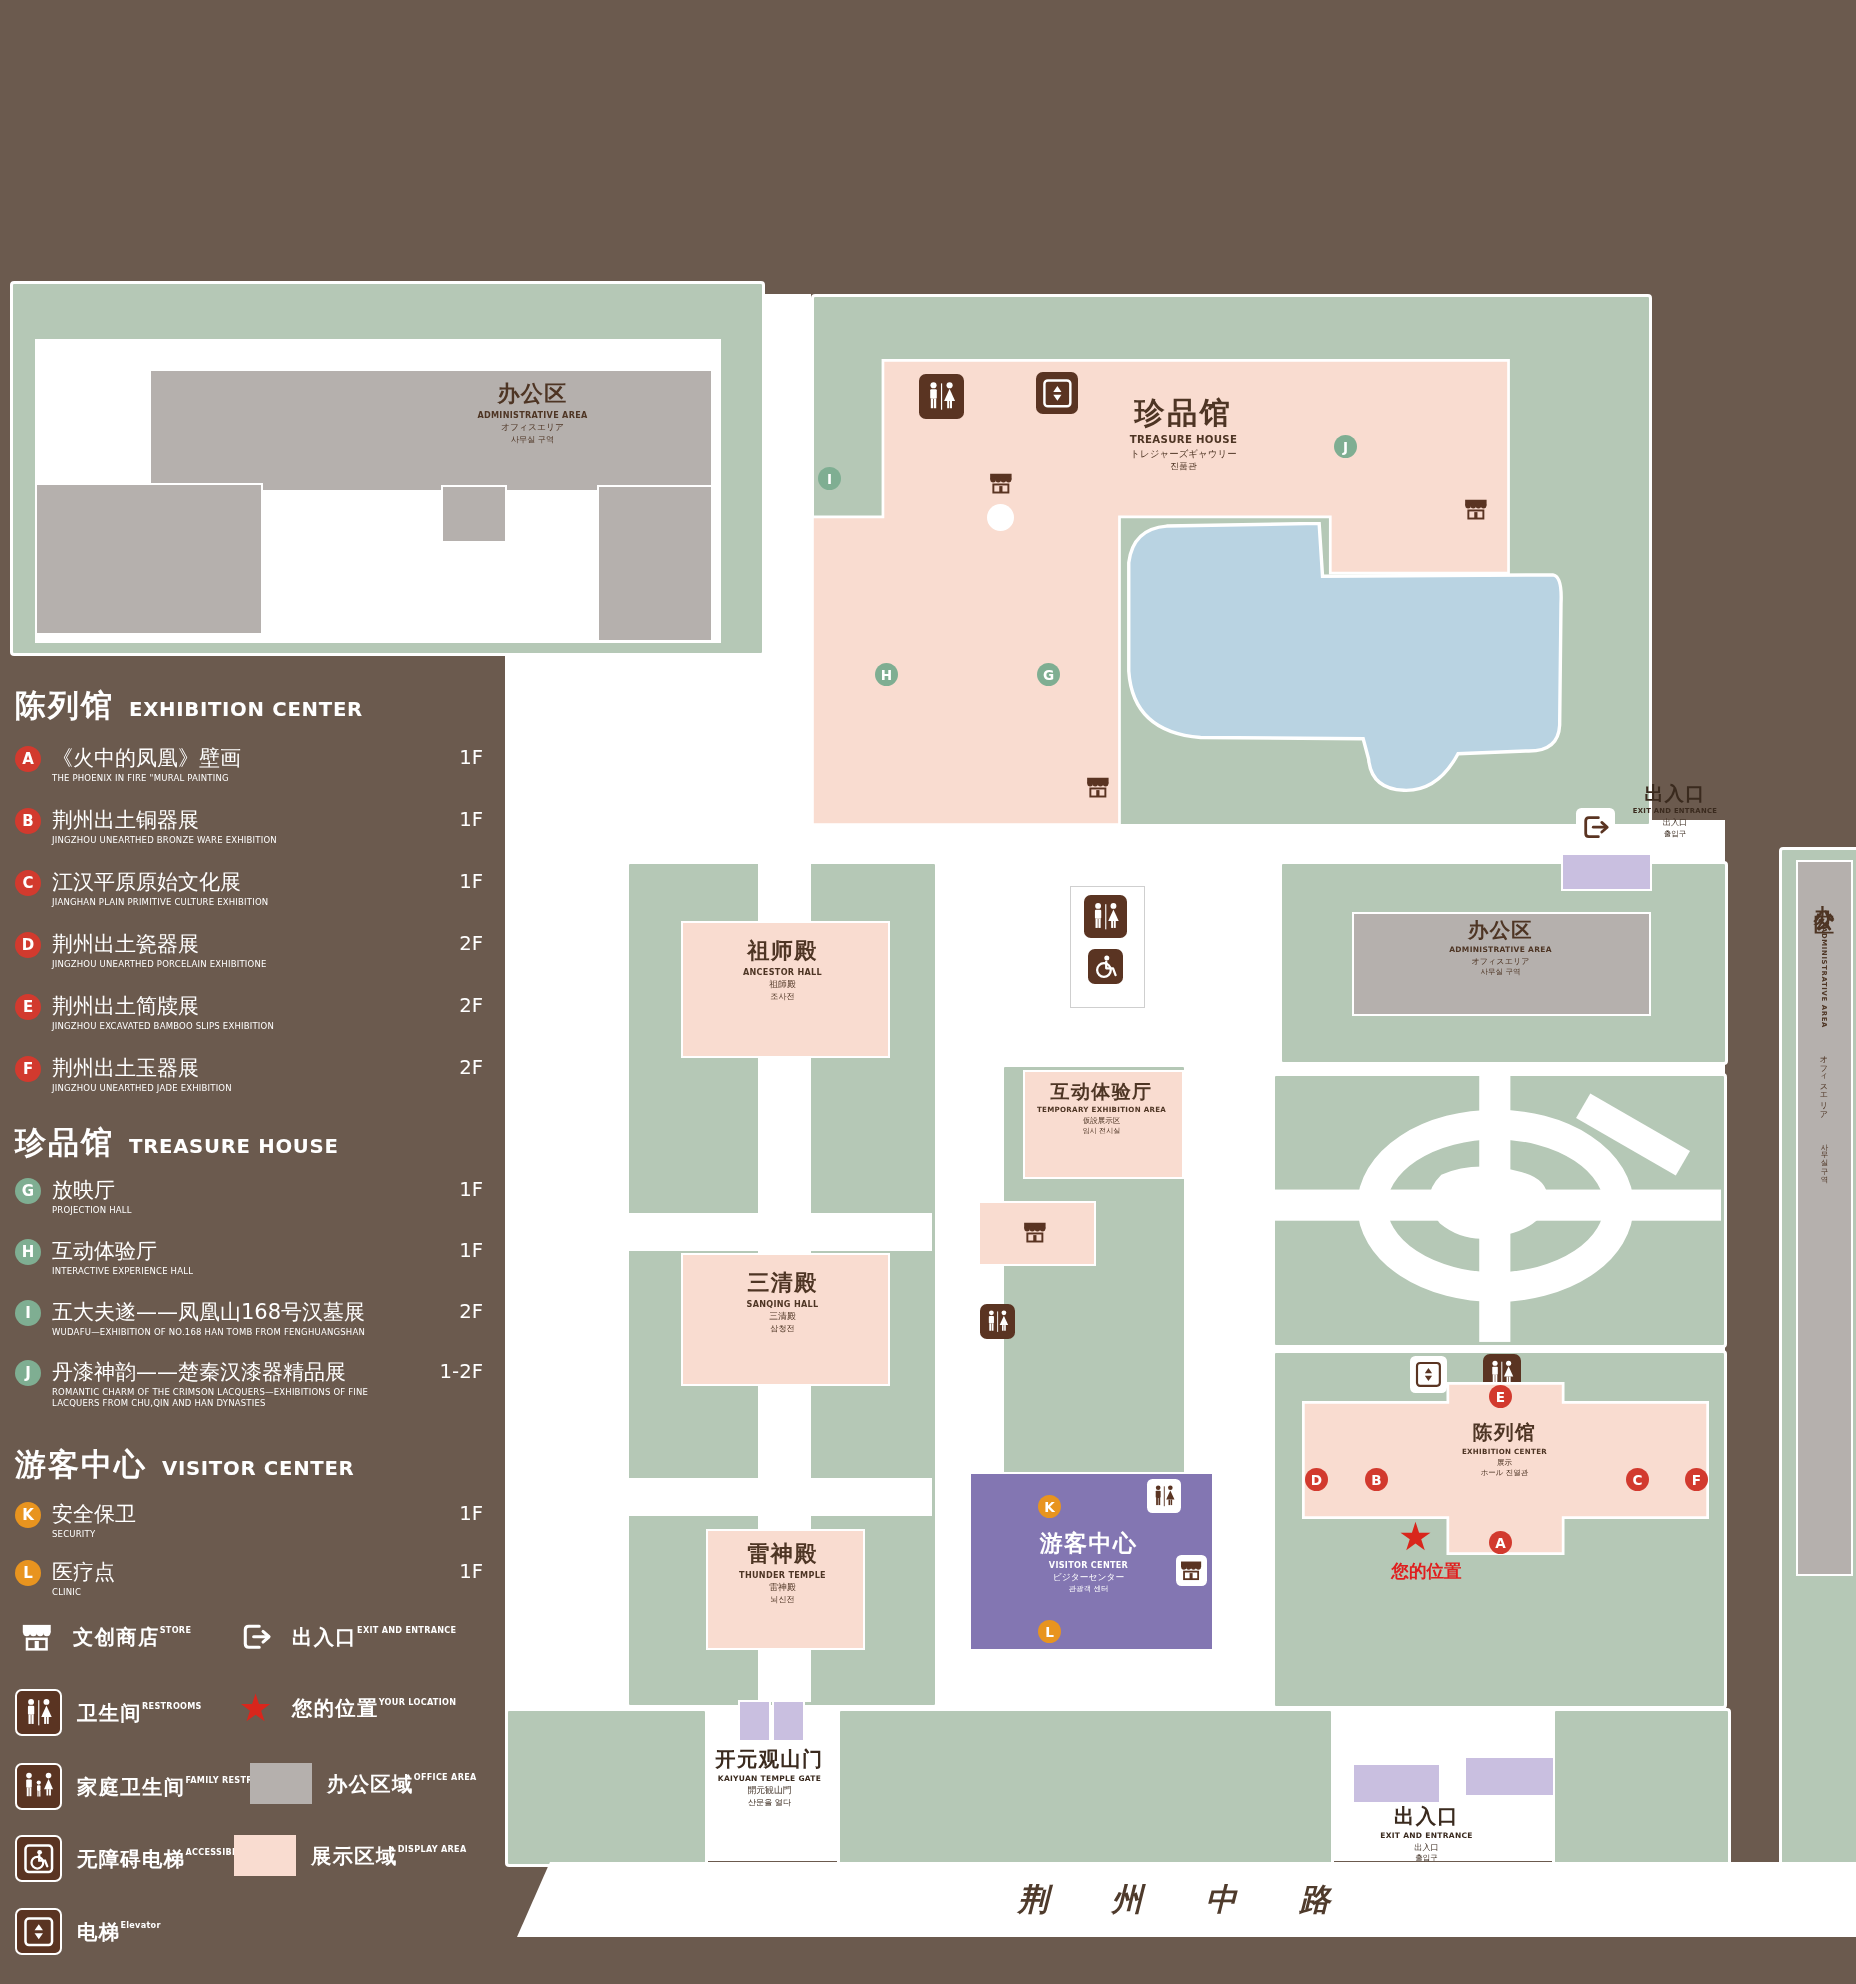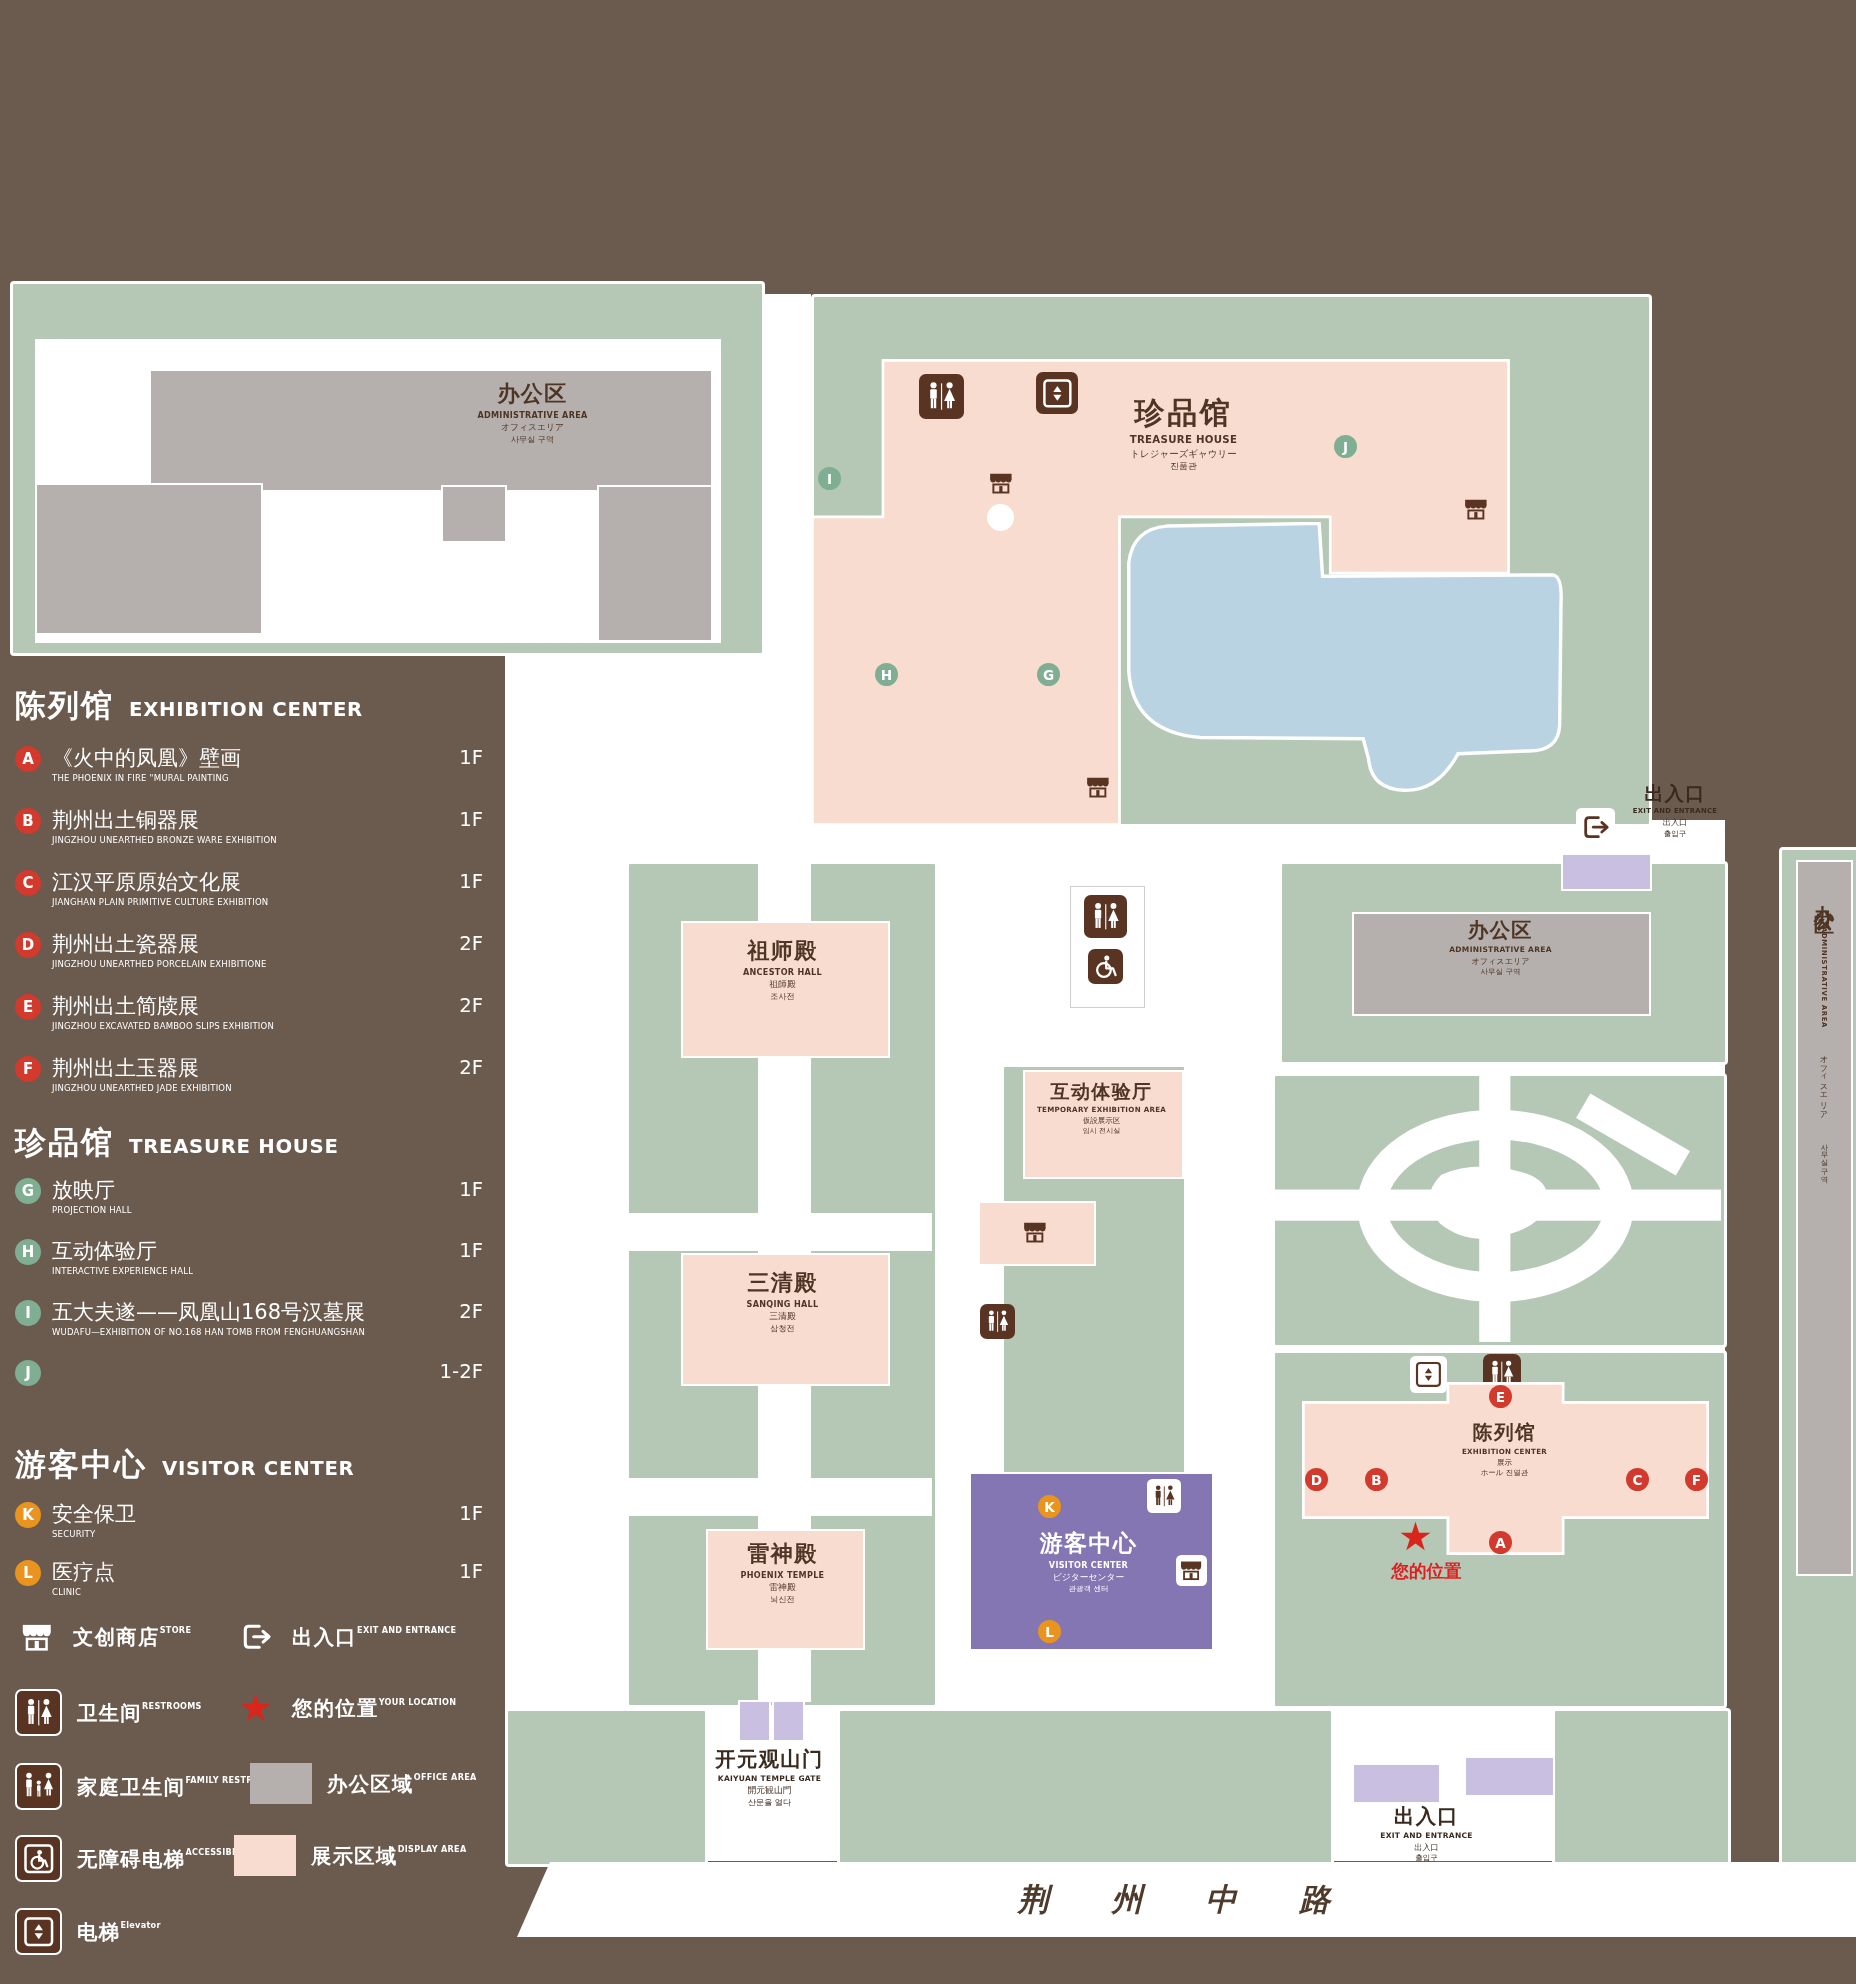--- a/index.html
+++ b/index.html
@@ -247,21 +247,21 @@
     <div class="pinkb" style="left:681px;top:1253px;width:205px;height:129px;"></div>
     <div class="bl" style="left:647px;top:1269px;width:271px;">
       <span class="z">三清殿</span>
       <span class="e">SANQING HALL</span>
       <span class="j">三清殿</span>
       <span class="k">삼청전</span>
     </div>
     <div class="pinkb" style="left:706px;top:1529px;width:155px;height:117px;"></div>
     <div class="bl" style="left:647px;top:1540px;width:271px;">
       <span class="z">雷神殿</span>
-      <span class="e">PHOENIX TEMPLE</span>
+      <span class="e">THUNDER TEMPLE</span>
       <span class="j">雷神殿</span>
       <span class="k">뇌신전</span>
     </div>
 
     <div class="whitebldg" style="left:1070px;top:886px;width:73px;height:120px;"></div>
     <span class="icn dark" style="left:1084px;top:895px;width:43px;height:43px;">
         <svg viewBox="0 0 48 48">
           <use href="#sym-restroom"></use>
         </svg>
       </span>
@@ -464,20 +464,24 @@
     <div class="li" style="top:1300px;">
       <span class="mk lgm grn">I</span>
       <span class="lt">
           <span class="tz">五大夫遂——凤凰山168号汉墓展</span>
           <span class="te">WUDAFU—EXHIBITION OF NO.168 HAN TOMB FROM FENGHUANGSHAN</span>
         </span>
       <span class="lf">2F</span>
     </div>
     <div class="li" style="top:1360px;">
       <span class="mk lgm grn">J</span>
+      <span class="lt">
+          <span class="tz">丹漆神韵——楚秦汉漆器精品展</span>
+          <span class="te">ROMANTIC CHARM OF THE CRIMSON LACQUERS—EXHIBITIONS OF FINE LACQUERS FROM CHU,QIN AND HAN DYNASTIES</span>
+        </span>
       <span class="lf">1-2F</span>
     </div>
 
     <div class="ls" style="top:1444px;">
       <span class="lz">游客中心</span>
       <span class="le">VISITOR CENTER</span>
     </div>
 
     <div class="li" style="top:1502px;">
       <span class="mk lgm org">K</span>

